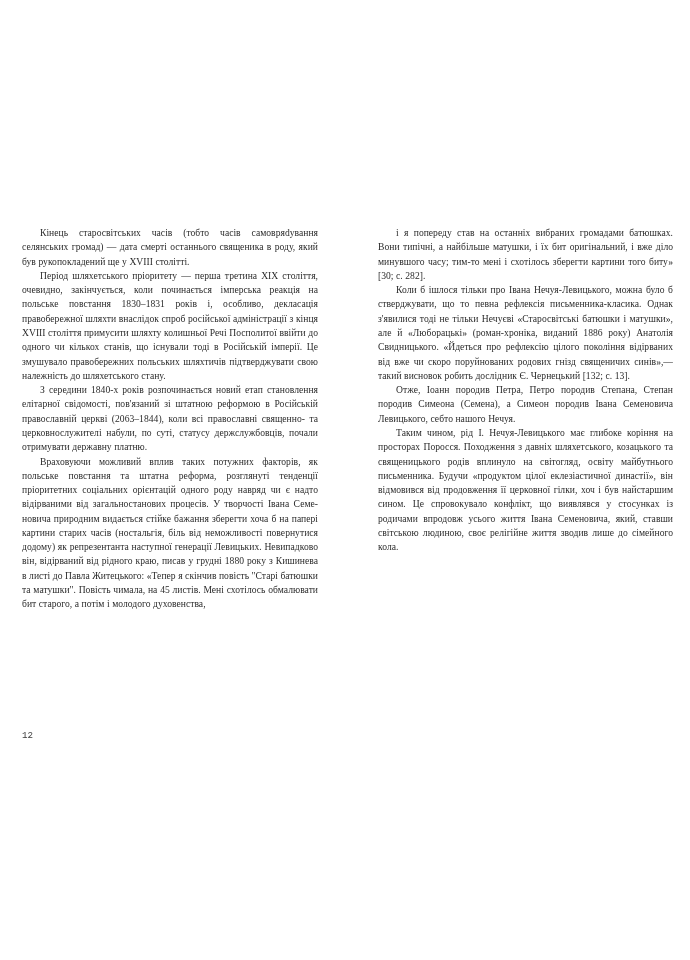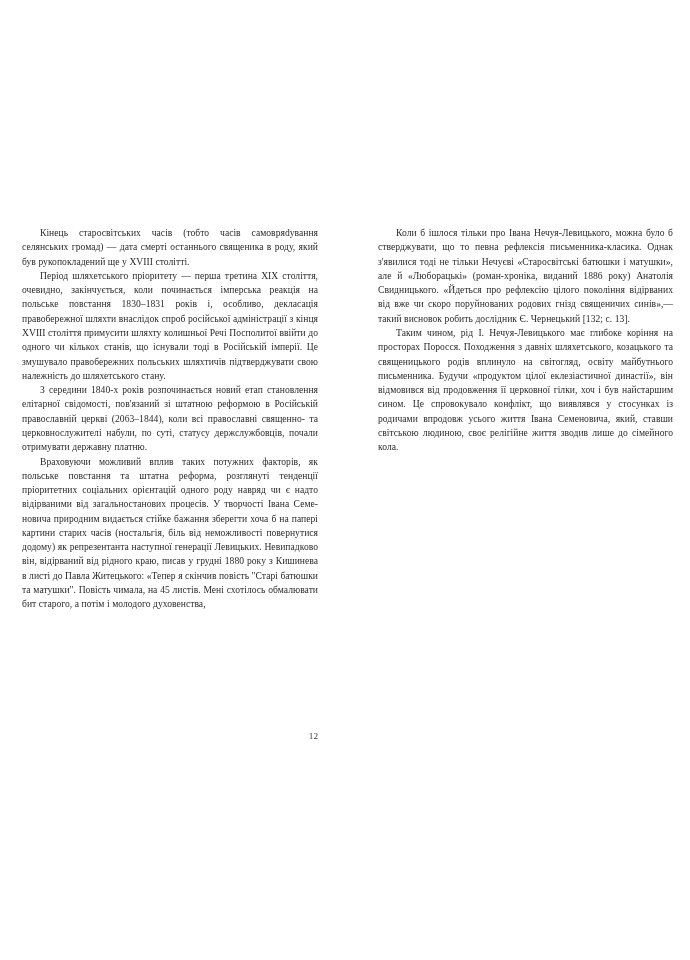--- a/index.html
+++ b/index.html
@@ -57,43 +57,45 @@
     hyphens: manual;
     -webkit-hyphens: manual;
   }
 
   
   #page-folio {
     position: absolute;
     left: 22px;
     top: 730px;
     width: 296px;
-    text-align: right;
+    text-align: left;
     font-size: 9.2px;
     line-height: 12px;
     color: #3a3a3a;
-    font-family: Liberation Serif, serif;
+    font-family: Liberation Mono, monospace;
   }
 </style>
 </head>
 <body>
 
 <div id="page-sheet">
 
   <div id="text-body">
 
     <div class="column" id="column-left">
       <p class="para">Кінець старосвітських часів (тобто часів самовря­dування селянських громад) — дата смерті останньо­го священика в роду, який був рукопокладений ще у XVIII столітті.</p>
       <p class="para">Період шляхетського пріоритету — перша тре­тина XIX століття, очевидно, закінчується, коли по­чинається імперська реакція на польське повстання 1830–1831 років і, особливо, декласація правобереж­ної шляхти внаслідок спроб російської адміністрації з кінця XVIII століття примусити шляхту колишньої Речі Посполитої ввійти до одного чи кількох станів, що існували тоді в Російській імперії. Це змушувало правобережних польських шляхтичів підтверджувати свою належність до шляхетського стану.</p>
       <p class="para">З середини 1840-х років розпочинається новий етап становлення елітарної свідомості, пов'язаний зі штатною реформою в Російській православній церкві (2063–1844), коли всі православні священно- та цер­ковнослужителі набули, по суті, статусу держслуж­бовців, почали отримувати державну платню.</p>
       <p class="para">Враховуючи можливий вплив таких потужних факторів, як польське повстання та штатна реформа, розглянуті тенденції пріоритетних соціальних орієн­тацій одного роду навряд чи є надто відірваними від загальностанових процесів. У творчості Івана Семе­новича природним видається стійке бажання зберег­ти хоча б на папері картини старих часів (ностальгія, біль від неможливості повернутися додому) як репре­зентанта наступної генерації Левицьких. Невипадко­во він, відірваний від рідного краю, писав у грудні 1880 року з Кишинева в листі до Павла Житецького: «Тепер я скінчив повість "Старі батюшки та матушки". Повість чимала, на 45 листів. Мені схотілось обма­лювати бит старого, а потім і молодого духовенства,</p>
     </div>
 
     <div class="column" id="column-right">
+      <p class="para">і я попереду став на останніх вибраних громадами ба­тюшках. Вони типічні, а найбільше матушки, і їх бит оригінальний, і вже діло минувшого часу; тим-то мені і схотілось зберегти картини того биту» [30; с. 282].</p>
       <p class="para">Коли б ішлося тільки про Івана Нечуя-Левицького, можна було б стверджувати, що то певна рефлексія письменника-класика. Однак з'явилися тоді не тіль­ки Нечуєві «Старосвітські батюшки і матушки», але й «Люборацькі» (роман-хроніка, виданий 1886 року) Анатолія Свидницького. «Йдеться про рефлексію ці­лого покоління відірваних від вже чи скоро поруйно­ваних родових гнізд священичих синів»,— такий ви­сновок робить дослідник Є. Чернецький [132; с. 13].</p>
+      <p class="para">Отже, Іоанн породив Петра, Петро породив Сте­пана, Степан породив Симеона (Семена), а Симеон породив Івана Семеновича Левицького, себто нашого Нечуя.</p>
       <p class="para">Таким чином, рід І. Нечуя-Левицького має глибоке коріння на просторах Поросся. Походження з давніх шляхетського, козацького та священицького родів вплинуло на світогляд, освіту майбутнього письмен­ника. Будучи «продуктом цілої еклезіастичної ди­настії», він відмовився від продовження її церковної гілки, хоч і був найстаршим сином. Це спровокува­ло конфлікт, що виявлявся у стосунках із родичами впродовж усього життя Івана Семеновича, який, став­ши світською людиною, своє релігійне життя зводив лише до сімейного кола.</p>
     </div>
 
   </div>
 
   <div id="page-folio">12</div>
 
 </div>
 
 </body></html>

